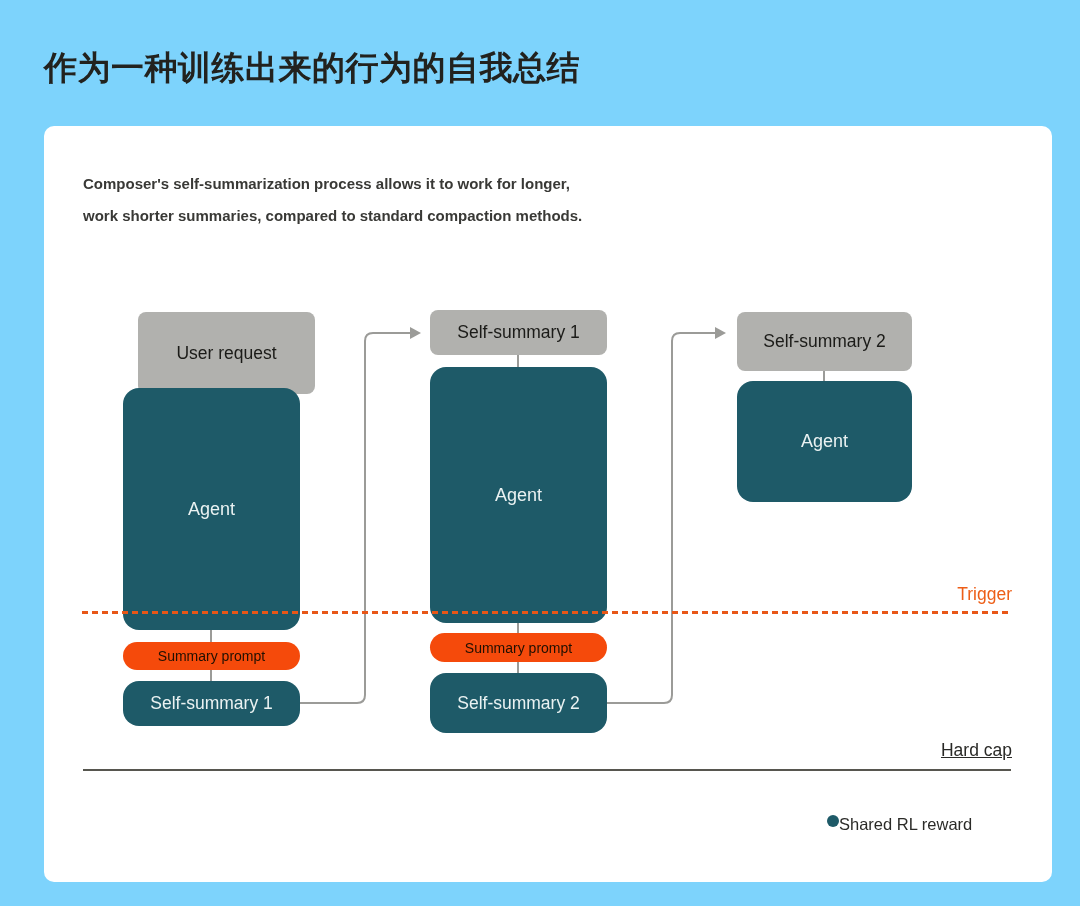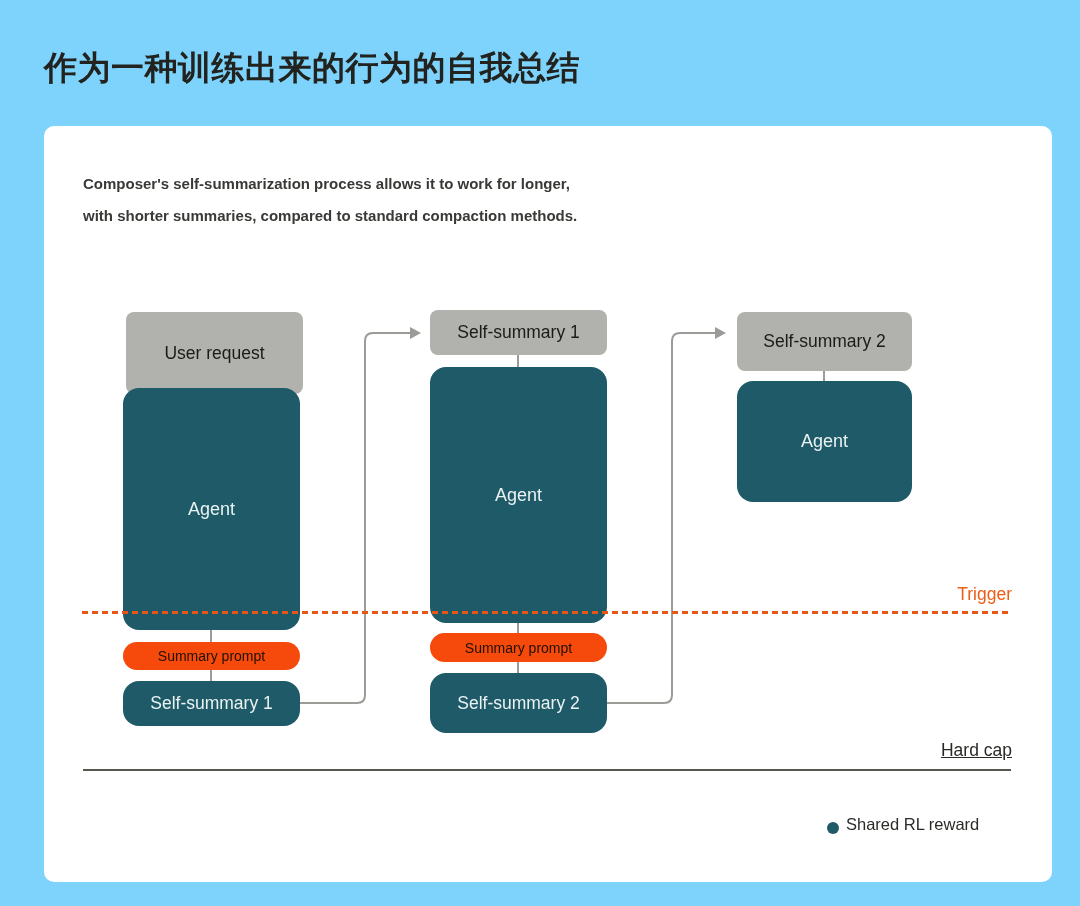--- a/index.html
+++ b/index.html
@@ -40,26 +40,26 @@
     font-size:17.5px; color:#ED5E17; z-index:5;text-align:right;
   }
   .hardcap-line {
     position:absolute; left:39px; top:643px; width:928px; height:2px;
     background:#57564F; z-index:2;
   }
   .hardcap-label {
     position:absolute; right:40px; top:614px;
     font-size:17.5px; color:#29292 6; color:#292926;text-decoration:underline;
   }
-  .legend { position:absolute; left:783px; top:689px; display:flex; align-items:flex-end; gap:7px; }
+  .legend { position:absolute; left:783px; top:689px; display:flex; align-items:flex-start; }
   .legend-dot { width:12px; height:12px; border-radius:50%; background:#1E5A68; }
   .legend-label { font-size:16.5px; color:#2B2B28; }
 
   
-  .c1-top    { left:82px;  top:186px; width:177px; height:82px; }
+  .c1-top    { left:94px;  top:186px; width:177px; height:82px; }
   .c1-conn-a { left:166px; top:251px; height:12px; }
   .c1-agent  { left:79px;  top:262px; width:177px; height:242px; }
   .c1-conn-b { left:166px; top:504px; height:52px; }
   .c1-pill   { left:79px;  top:516px; width:177px; height:28px; }
   .c1-bottom { left:79px;  top:555px; width:177px; height:45px; font-size:17.5px; }
   
   .c2-top    { left:386px; top:184px; width:177px; height:45px; }
   .c2-conn-a { left:473px; top:228px; height:14px; }
   .c2-agent  { left:386px; top:241px; width:177px; height:256px; }
   .c2-conn-b { left:473px; top:497px; height:51px; }
@@ -72,21 +72,21 @@
 </style>
 </head>
 <body>
 
 <div class="page">
 
   <h1 class="page-title">作为一种训练出来的行为的自我总结</h1>
 
   <div class="card">
 
-    <p class="subtitle"><span>Composer's self-summarization process allows it to work for longer,</span><br><span>with shorter summaries, compared to standard compaction methods.</span></p>
+    <p class="subtitle"><span>Composer's self-summarization process allows it to work for longer,</span><br><span>work shorter summaries, compared to standard compaction methods.</span></p>
 
     <svg class="flow-svg" viewBox="0 0 1008 756">
       <g stroke="#9B9B98" stroke-width="2" fill="none">
         <path d="M 256 577 H 313 Q 321 577 321 569 V 215 Q 321 207 329 207 H 366"></path>
         <polygon points="366,201 377,207 366,213" fill="#9B9B98" stroke="none"></polygon>
       </g>
       <g stroke="#9B9B98" stroke-width="2" fill="none">
         <path d="M 563 577 H 620 Q 628 577 628 569 V 215 Q 628 207 636 207 H 671"></path>
         <polygon points="671,201 682,207 671,213" fill="#9B9B98" stroke="none"></polygon>
       </g>

